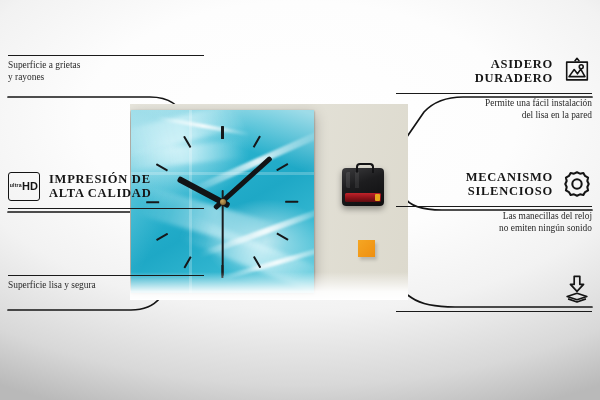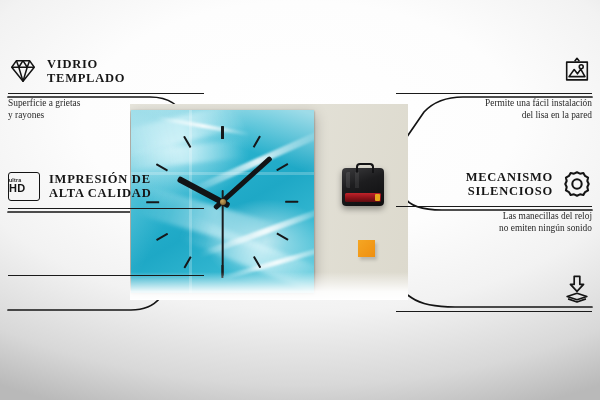--- a/index.html
+++ b/index.html
@@ -65,22 +65,22 @@
   }
 
   .icon { flex: 0 0 auto; width: 30px; height: 30px; display:block; }
 
   
   .hd-badge {
     flex: 0 0 auto;
     width: 30px; height: 27px;
     border: 1.6px solid #141414;
     border-radius: 3px;
-    display: flex; flex-direction: column;
-    align-items: flex-start; justify-content: center;
+    display: flex; flex-direction: row;
+    align-items: center; justify-content: center;
     line-height: 1;
   }
   .hd-badge .hd-top {
     font-family: "Liberation Sans", sans-serif;
     font-size: 5.2px; font-weight: bold; color: #141414;
     letter-spacing: .2px; margin-bottom: .5px;
   }
   .hd-badge .hd-main {
     font-family: "Liberation Sans", sans-serif;
     font-size: 11px; font-weight: bold; color: #141414;
@@ -299,63 +299,54 @@
       <div class="mech-hook"></div>
       <div class="mech-face"></div>
       <div class="battery"></div>
     </div>
 
     <div class="foam"></div>
     <div class="wall-shadow"></div>
   </div>
 
   <div class="feature left" style="top:52px;">
-    <div class="f-head">
-      <svg class="icon" viewBox="0 0 32 32">
-        <g fill="none" stroke="#141414" stroke-width="1.6" stroke-linejoin="round">
-          <path d="M4 12 L16 27 L28 12 L23 5 L9 5 Z"></path>
-          <path d="M4 12 L28 12"></path>
-          <path d="M9 5 L11.5 12 L16 27 L20.5 12 L23 5"></path>
-          <path d="M11.5 12 L16 5 L20.5 12"></path>
-        </g>
-      </svg>
-      <div class="f-title">VIDRIO
-TEMPLADO</div>
-    </div>
     <div class="f-rule"></div>
     <div class="f-sub">Superficie a grietas
 y rayones</div>
   </div>
 
   <div class="feature left" style="top:167px;">
     <div class="f-head">
       <div class="hd-badge">
         <span class="hd-top">ultra</span>
         <span class="hd-main">HD</span>
       </div>
       <div class="f-title">IMPRESIÓN DE
 ALTA CALIDAD</div>
     </div>
     <div class="f-rule"></div>
   </div>
 
   <div class="feature left" style="top:272px;">
     <div class="f-rule"></div>
+    <div class="f-sub">Superficie lisa y segura</div>
   </div>
 
   <div class="feature right" style="top:52px;">
     <div class="f-head">
       <svg class="icon" viewBox="0 0 32 32">
         <g fill="none" stroke="#141414" stroke-width="1.7" stroke-linejoin="round">
           <path d="M13.5 5.5 L16 2.5 L18.5 5.5"></path>
           <rect x="5" y="6.5" width="22" height="19"></rect>
           <path d="M7.5 22 L13 14.5 L16.5 19 L20 14 L24.5 22 Z"></path>
           <circle cx="20.5" cy="11.5" r="2.1"></circle>
         </g>
       </svg>
+      <div class="f-title">ASIDERO
+DURADERO</div>
     </div>
     <div class="f-rule"></div>
     <div class="f-sub">Permite una fácil instalación
 del lisa en la pared</div>
   </div>
 
   <div class="feature right" style="top:165px;">
     <div class="f-head">
       <svg class="icon" viewBox="0 0 32 32">
         <g fill="none" stroke="#141414" stroke-width="2.2" stroke-linejoin="round">

